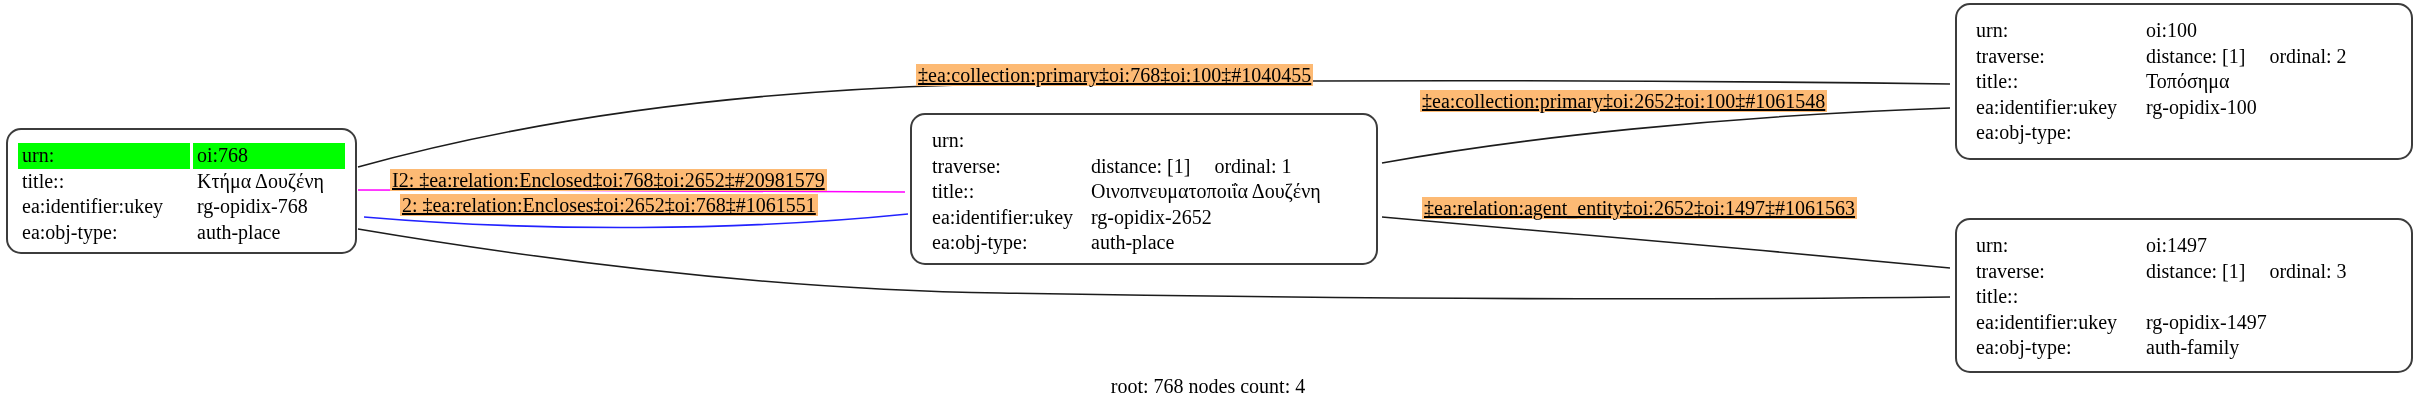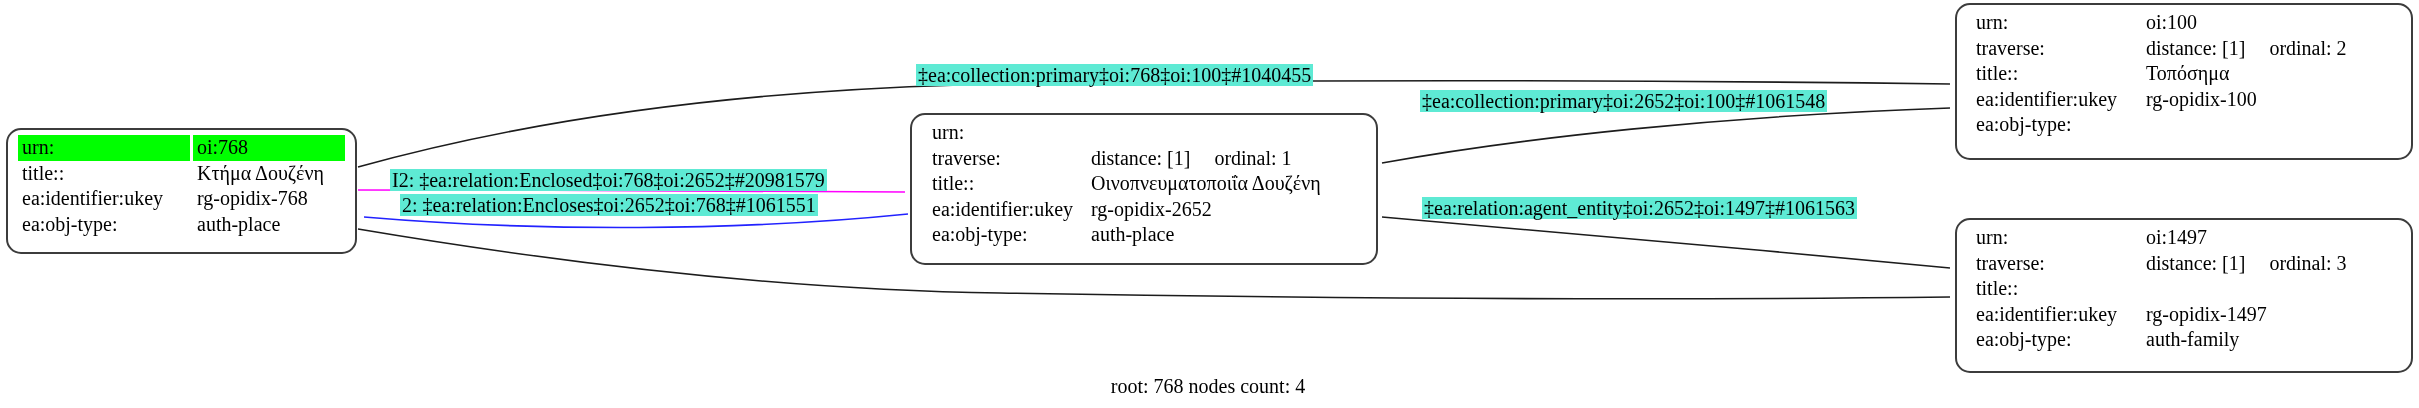--- a/index.html
+++ b/index.html
@@ -11,21 +11,21 @@
   svg.edge-layer path { fill: none; stroke-width: 1.6px; }
   path.e-black { stroke: #1c1c1c; }
   path.e-magenta { stroke: #ff00ff; }
   path.e-blue { stroke: #2222ff; }
 
   .node {
     position: absolute;
     background: #fff;
     border: 2px solid #3c3c3c;
     border-radius: 15px;
-    padding: 5px 10px;
+    padding: 13px 10px;
     font-size: 20px;
   }
   .node .row { display: grid; line-height: 25.5px; }
   .node .cell { padding: 0 4px; white-space: nowrap; }
   .row.hl .cell { background: #00ff00; }
   .val-pair { display: flex; gap: 24px; }
 
   #node-root { left: 6px; top: 128px; width: 351px; height: 126px; }
   #node-root .row { grid-template-columns: 172px 1fr; column-gap: 3px; }
 
@@ -36,22 +36,23 @@
   #node-100 .row { grid-template-columns: 170px 1fr; }
 
   #node-1497 { left: 1955px; top: 218px; width: 458px; height: 155px; padding-left: 15px; }
   #node-1497 .row { grid-template-columns: 170px 1fr; }
 
   .edge-label {
     position: absolute;
     font-size: 20px;
     line-height: 22px;
     white-space: nowrap;
-    background: #5eead4;
+    background: #fdba74;
     padding: 0 2px;
+    text-decoration: underline;
   }
   #lbl-col-768-100   { left: 916px;  top: 64px;  }
   #lbl-col-2652-100  { left: 1420px; top: 90px;  }
   #lbl-enclosed      { left: 390px;  top: 169px; }
   #lbl-encloses      { left: 400px;  top: 194px; }
   #lbl-agent-2652    { left: 1422px; top: 197px; }
   #lbl-agent-768     { left: 898px;  top: 277px; }
 
   #caption {
     position: absolute;

